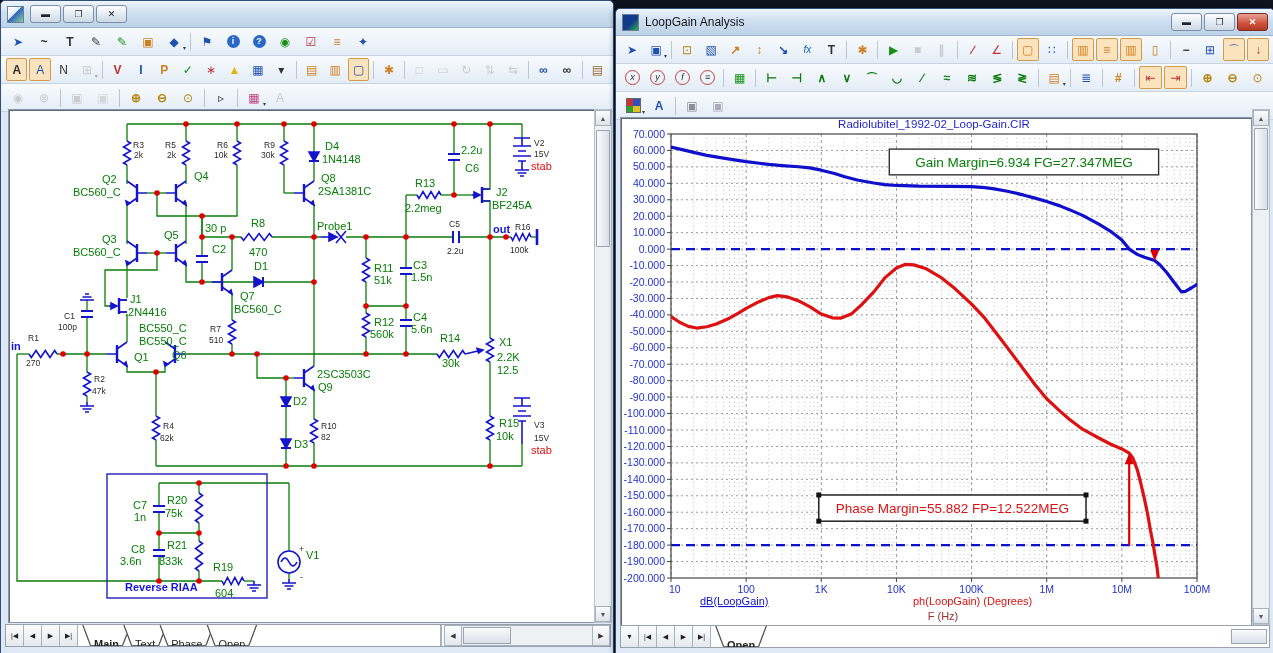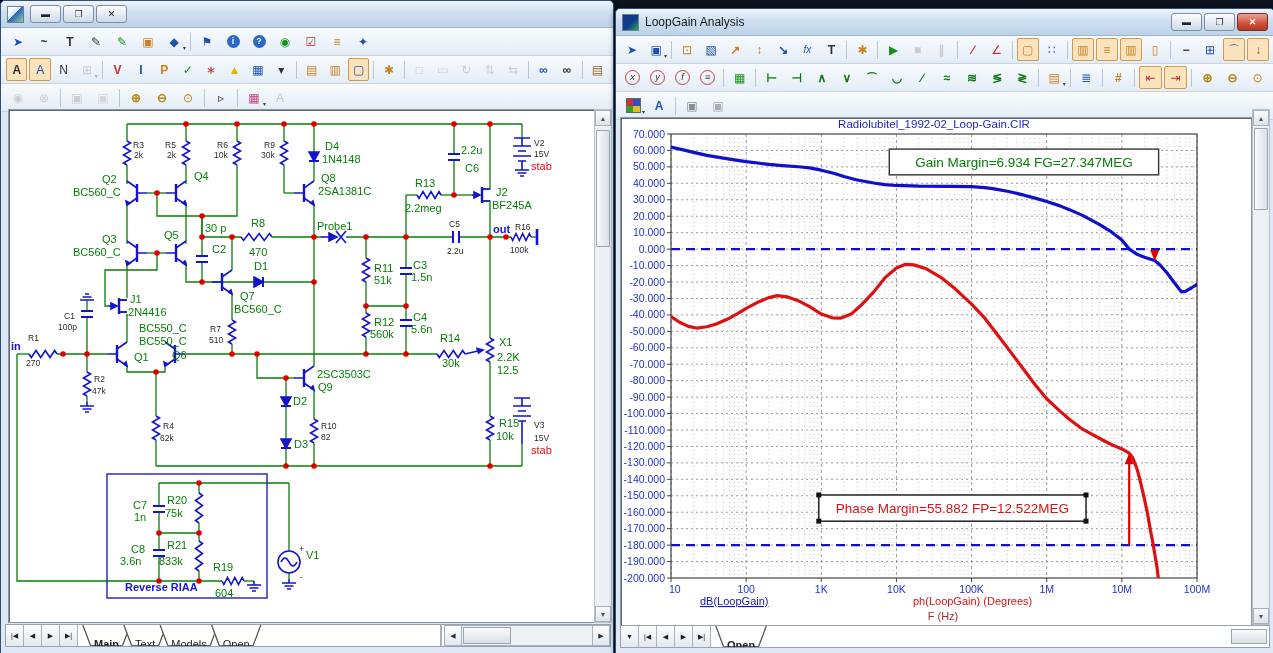--- a/index.html
+++ b/index.html
@@ -549,21 +549,21 @@
   </div>
   <div class="tabrow" style="left:4px;top:623px;width:604px;">
     <span class="navbtn">|◀</span>
     <span class="navbtn">◀</span>
     <span class="navbtn">▶</span>
     <span class="navbtn">▶|</span>
     <span style="width:8px;"></span>
     <span id="ltabs" style="display:flex;">
         <span class="tab active">Main</span>
         <span class="tab">Text</span>
-        <span class="tab">Models</span>
+        <span class="tab">Phase</span>
         <span class="tab">Open</span>
       </span>
     <span class="hscroll">
       <span style="width:2px;background:#a8b2bd;margin:0 2px;"></span>
       <span class="hsbtn">◀</span>
       <span class="htrack">
           <span class="hthumb" style="left:1px;width:46px;"></span>
         </span>
       <span class="hsbtn">▶</span>
     </span>

